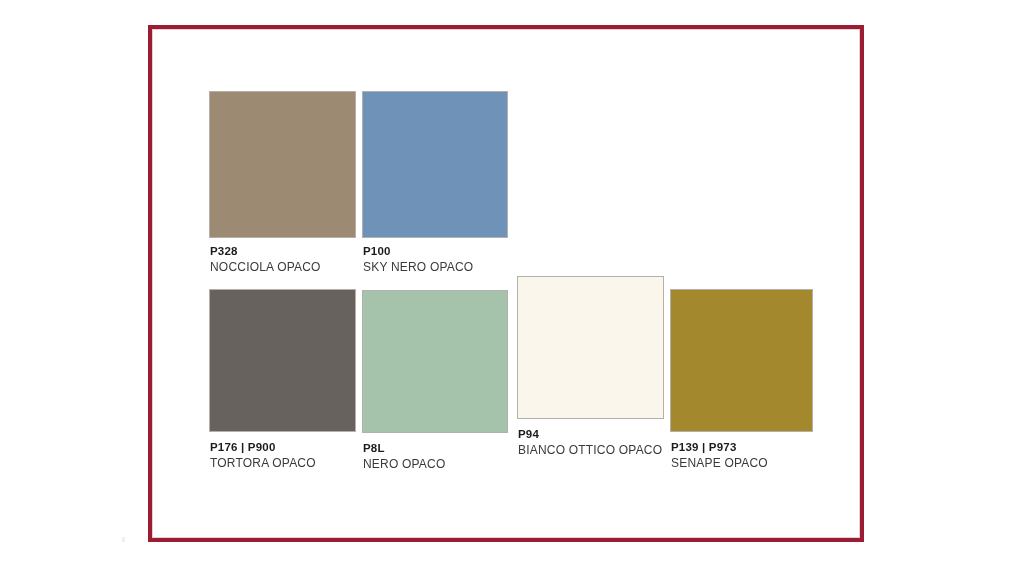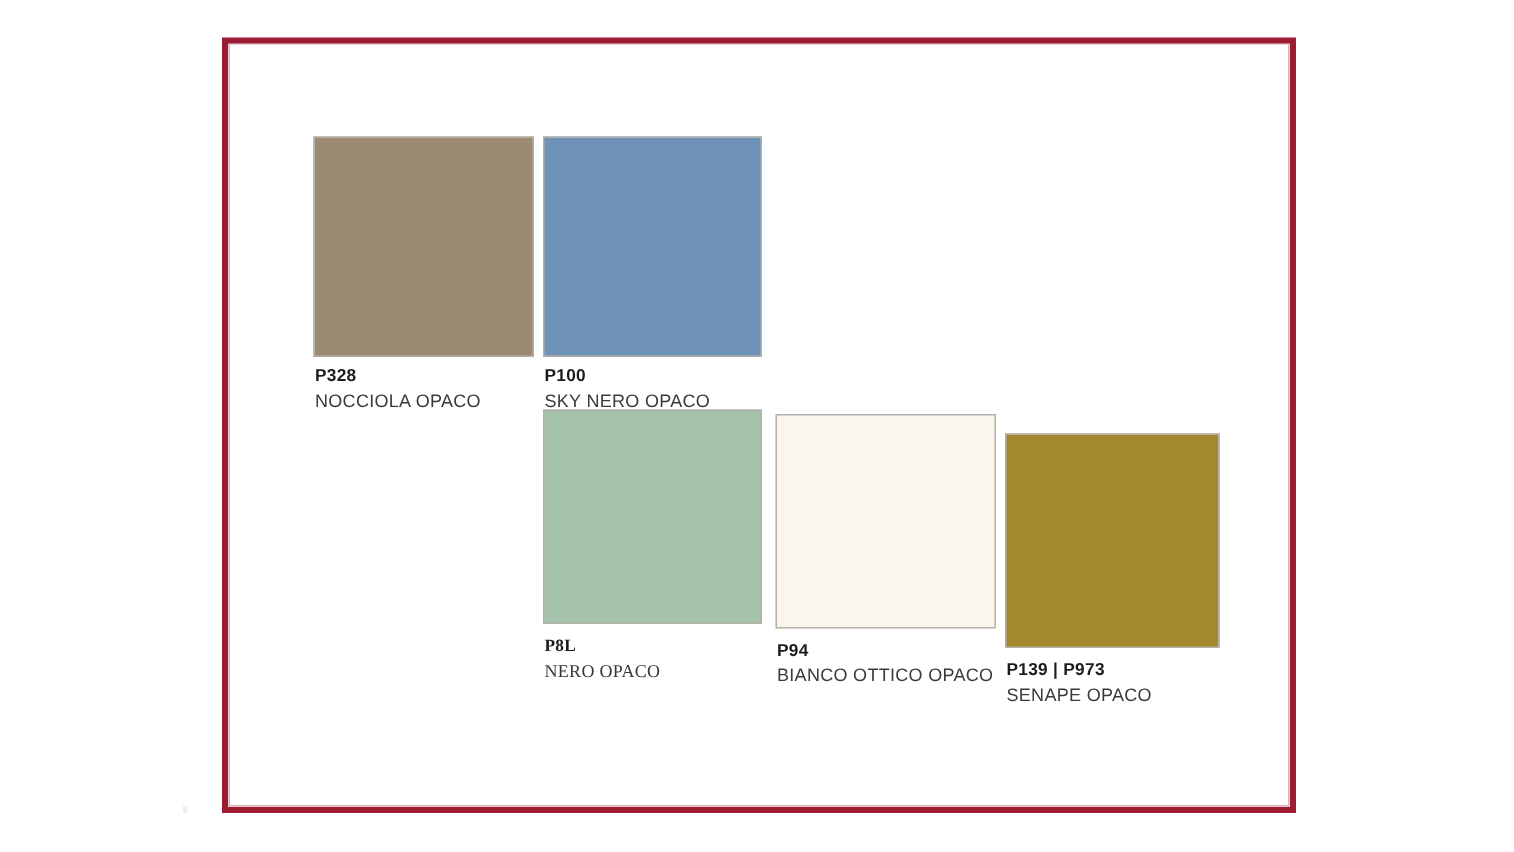--- a/index.html
+++ b/index.html
@@ -125,22 +125,29 @@
       <div class="swatch-cell" style="left: 209px; top: 61px; width: 146px; height: 193px; padding-left: 44px;">
         <div class="swatch-chip" style="background: rgb(111, 147, 184); width: 146px; height: 147px;"></div>
         <div class="swatch-labels" style="top: 153px;">
           <div class="swatch-code">P100</div>
           <div class="swatch-name">SKY NERO OPACO</div>
         </div>
       </div>
 
 
 
+      <div class="swatch-cell" style="left: 56px; top: 259px; width: 147px; height: 191px;">
+        <div class="swatch-chip" style="background: rgb(103, 98, 94); width: 147px; height: 143px;"></div>
+        <div class="swatch-labels" style="top: 151px;">
+          <div class="swatch-code">P176 | P900</div>
+          <div class="swatch-name">TORTORA OPACO</div>
+        </div>
+      </div>
 
-      <div class="swatch-cell" style="left: 209px; top: 243px; width: 146px; height: 191px; font-family: Liberation Serif, serif;">
+      <div class="swatch-cell" style="left: 209px; top: 260px; width: 146px; height: 191px;">
         <div class="swatch-chip" style="background: rgb(165, 195, 170); width: 146px; height: 143px;"></div>
         <div class="swatch-labels" style="top: 151px;">
           <div class="swatch-code">P8L</div>
           <div class="swatch-name">NERO OPACO</div>
         </div>
       </div>
 
       <div class="swatch-cell" style="left: 364px; top: 246px; width: 147px; height: 191px;">
         <div class="swatch-chip" style="background: rgb(250, 246, 236); width: 147px; height: 143px;"></div>
         <div class="swatch-labels" style="top: 151px;">

